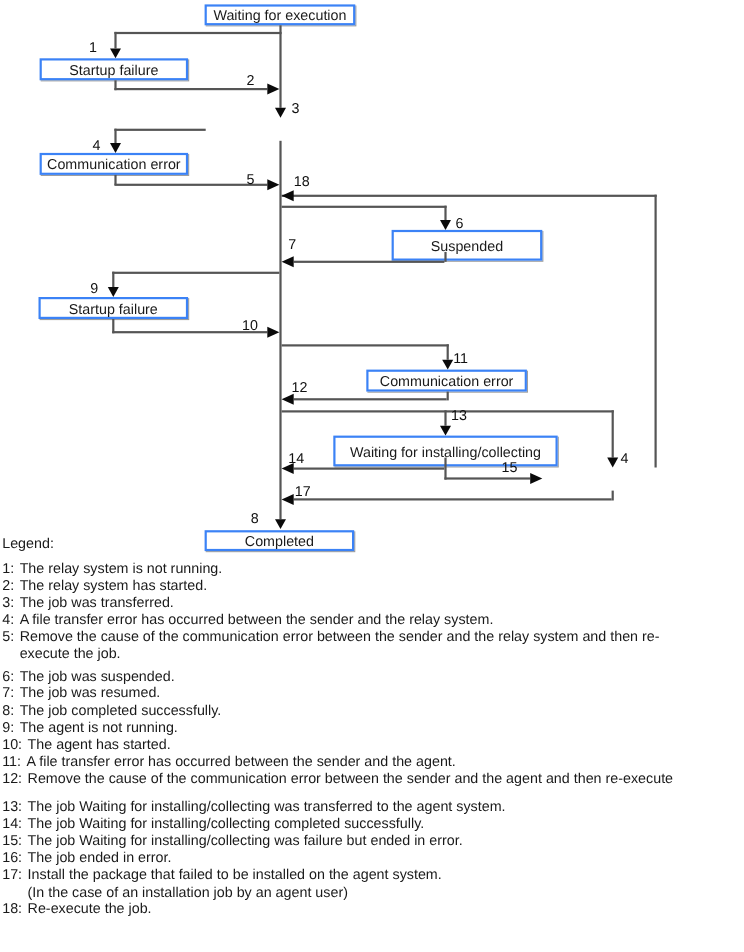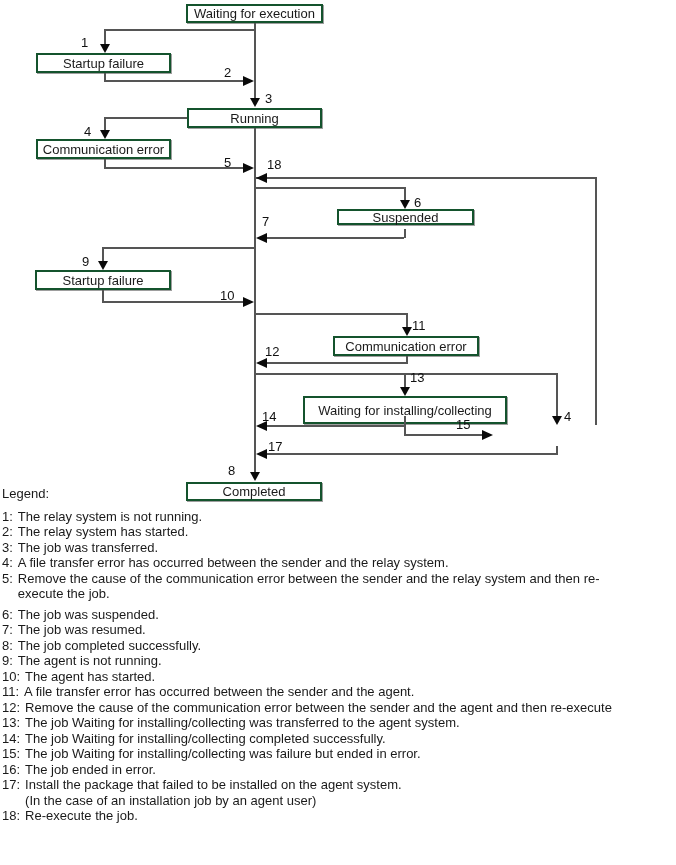--- a/index.html
+++ b/index.html
@@ -1,46 +1,45 @@
 <!DOCTYPE html>
 <html><head>
 <meta charset="utf-8">
 <style>
   html,body{margin:0;padding:0;background:#fff}
   .canvas{position:relative;width:676px;height:865px;background:#fff;
           font-family:"Liberation Sans",sans-serif;color:#111;overflow:hidden}
-  .box{position:absolute;box-sizing:border-box;border:2px solid #14532d;background:#fff;
+  .box{position:absolute;box-sizing:border-box;border:2px solid #3b82f6;background:#fff;
        box-shadow:1px 1px 0 #9e9e9e;font-size:13px;display:flex;align-items:center;
        justify-content:center;white-space:nowrap;color:#1a1a1a}
   .h,.v{position:absolute;background:#555}
   .h{height:2px}
   .v{width:2px}
   .num{position:absolute;font-size:13px;line-height:13px;color:#111}
   .ad,.al,.ar{position:absolute;width:0;height:0}
   .ad{border-left:5px solid transparent;border-right:5px solid transparent;border-top:9px solid #0a0a0a}
   .al{border-top:5px solid transparent;border-bottom:5px solid transparent;border-right:11px solid #0a0a0a}
   .ar{border-top:5px solid transparent;border-bottom:5px solid transparent;border-left:11px solid #0a0a0a}
   .legend{position:absolute;left:2px;top:486px;width:672px;font-size:13px;line-height:15.5px;color:#1a1a1a}
   .ltitle{margin:0 0 7px 0}
   .lrow{display:flex}
   .lnum{flex:0 0 auto;margin-right:5px;white-space:pre}
   .ltext{flex:1 1 auto}
   .mb5{margin-bottom:5px}
-  .mb10{margin-bottom:0}
+  .mb10{margin-bottom:10px}
 </style>
 </head>
 <body>
 
 <div class="canvas">
 
   <div class="box" style="left:186px;top:4px;width:137px;height:19px">Waiting for execution</div>
   <div class="box" style="left:36px;top:53px;width:135px;height:20px">Startup failure</div>
-  <div class="box" style="left:187px;top:108px;width:135px;height:20px">Running</div>
   <div class="box" style="left:36px;top:139px;width:135px;height:20px">Communication error</div>
-  <div class="box" style="left:337px;top:209px;width:137px;height:16px">Suspended</div>
+  <div class="box" style="left:356px;top:209px;width:137px;height:28px">Suspended</div>
   <div class="box" style="left:35px;top:270px;width:136px;height:20px">Startup failure</div>
   <div class="box" style="left:333px;top:336px;width:146px;height:20px">Communication error</div>
   <div class="box" style="left:303px;top:396px;width:204px;height:28px">Waiting for installing/collecting</div>
   <div class="box" style="left:186px;top:482px;width:136px;height:19px">Completed</div>
 
   <div class="v" style="left:254px;top:23px;height:75px"></div>
   <div class="ad" style="left:250px;top:98px"></div>
   <div class="v" style="left:254px;top:128px;height:344px"></div>
   <div class="ad" style="left:250px;top:472px"></div>
 

